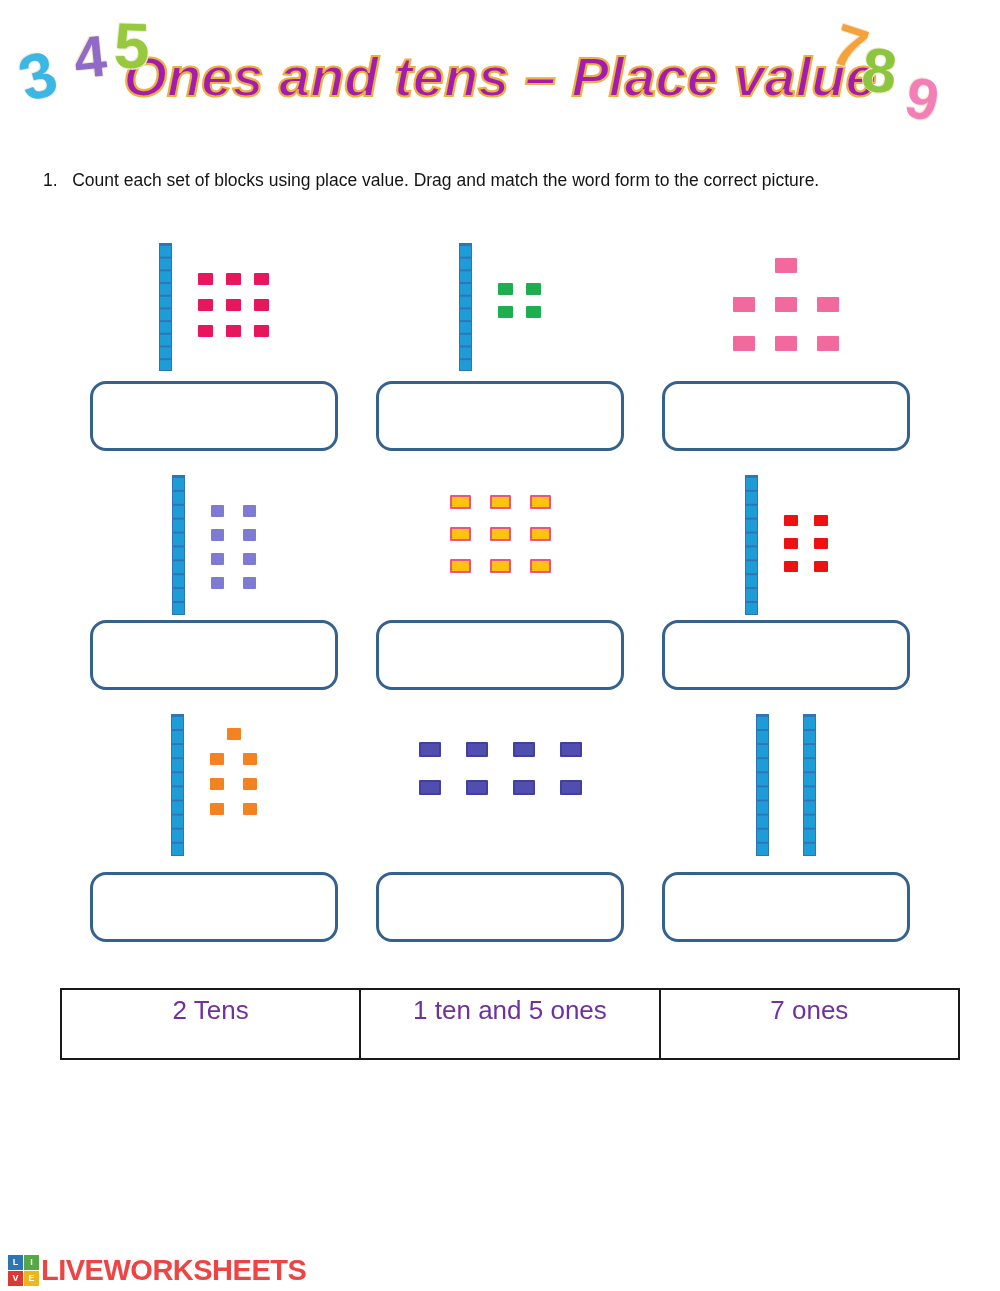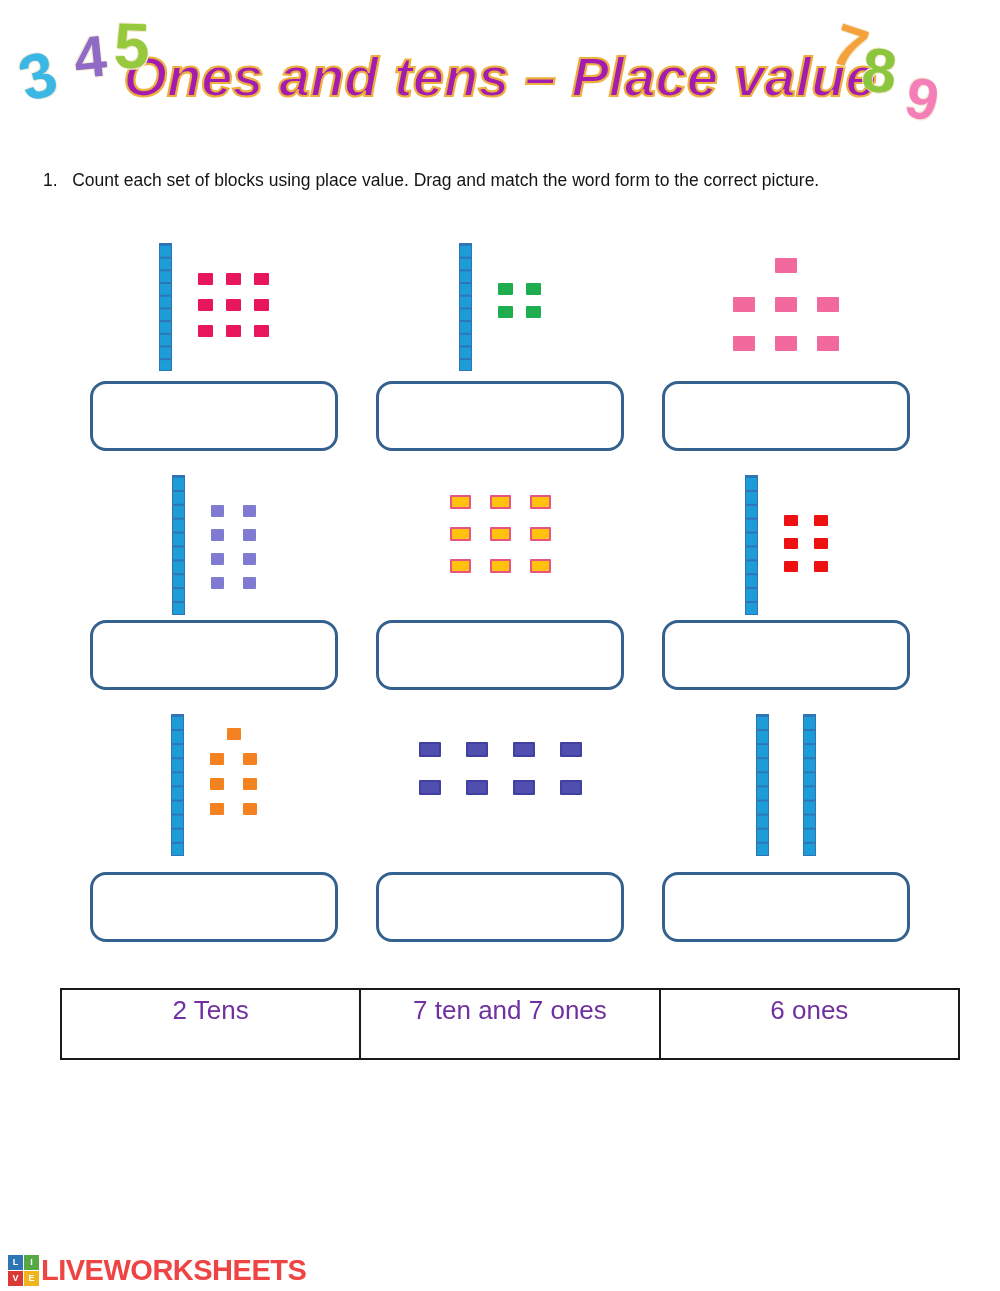--- a/index.html
+++ b/index.html
@@ -256,22 +256,22 @@
           </div>
         </div>
       <div class="answer-box"></div>
     </div>
   </div>
 
   <table class="word-bank">
     <tbody>
         <tr>
       <td>2 Tens</td>
-      <td>7 ten and 7 ones</td>
-      <td>6 ones</td>
+      <td>1 ten and 5 ones</td>
+      <td>7 ones</td>
     </tr>
   </tbody>
     </table>
 
   <div class="footer">
     <div class="logo">
       <span style="background: rgb(46, 117, 182);">L</span>
       <span style="background: rgb(88, 167, 70);">I</span>
       <span style="background: rgb(217, 58, 53);">V</span>
       <span style="background: rgb(240, 180, 28);">E</span>

